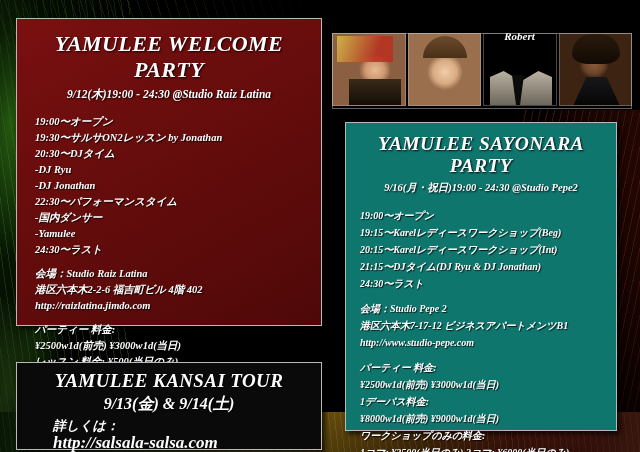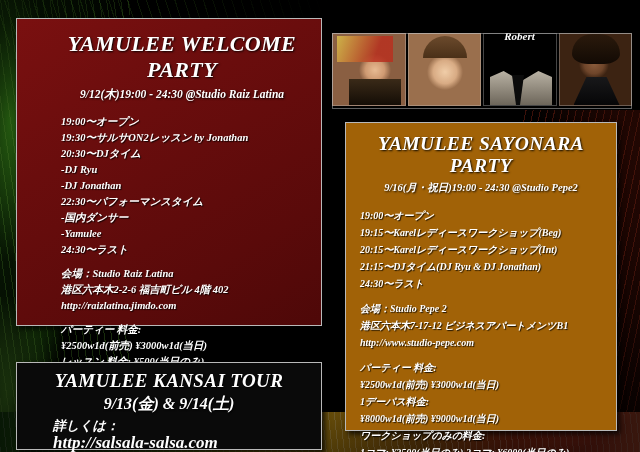--- a/index.html
+++ b/index.html
@@ -77,29 +77,28 @@
   .panel{
     position:absolute;
     border:1px solid #b9b9b9;
     box-shadow:3px 3px 5px rgba(0,0,0,.75);
     box-sizing:border-box;
     color:#fff;
   }
   #welcome-panel{
     left:16px;top:18px;width:306px;height:308px;
     background:linear-gradient(150deg,#7a1010 0%,#6a0d0d 35%,#5a0a0a 75%,#4e0808 100%);
-    padding-left:26px;
   }
   #kansai-panel{
     left:16px;top:362px;width:306px;height:88px;
     background:#0a0a0a;
   }
   #sayonara-panel{
     left:345px;top:122px;width:272px;height:309px;
-    background:#a16207;
+    background:#0f766e;
   }
 
   .panel-title{
     text-align:center;font-weight:bold;font-style:italic;
     letter-spacing:.4px;
     text-shadow:1px 1px 2px rgba(0,0,0,.9);
   }
   .panel-sub{
     text-align:center;font-weight:bold;font-style:italic;
     text-shadow:1px 1px 2px rgba(0,0,0,.9);

